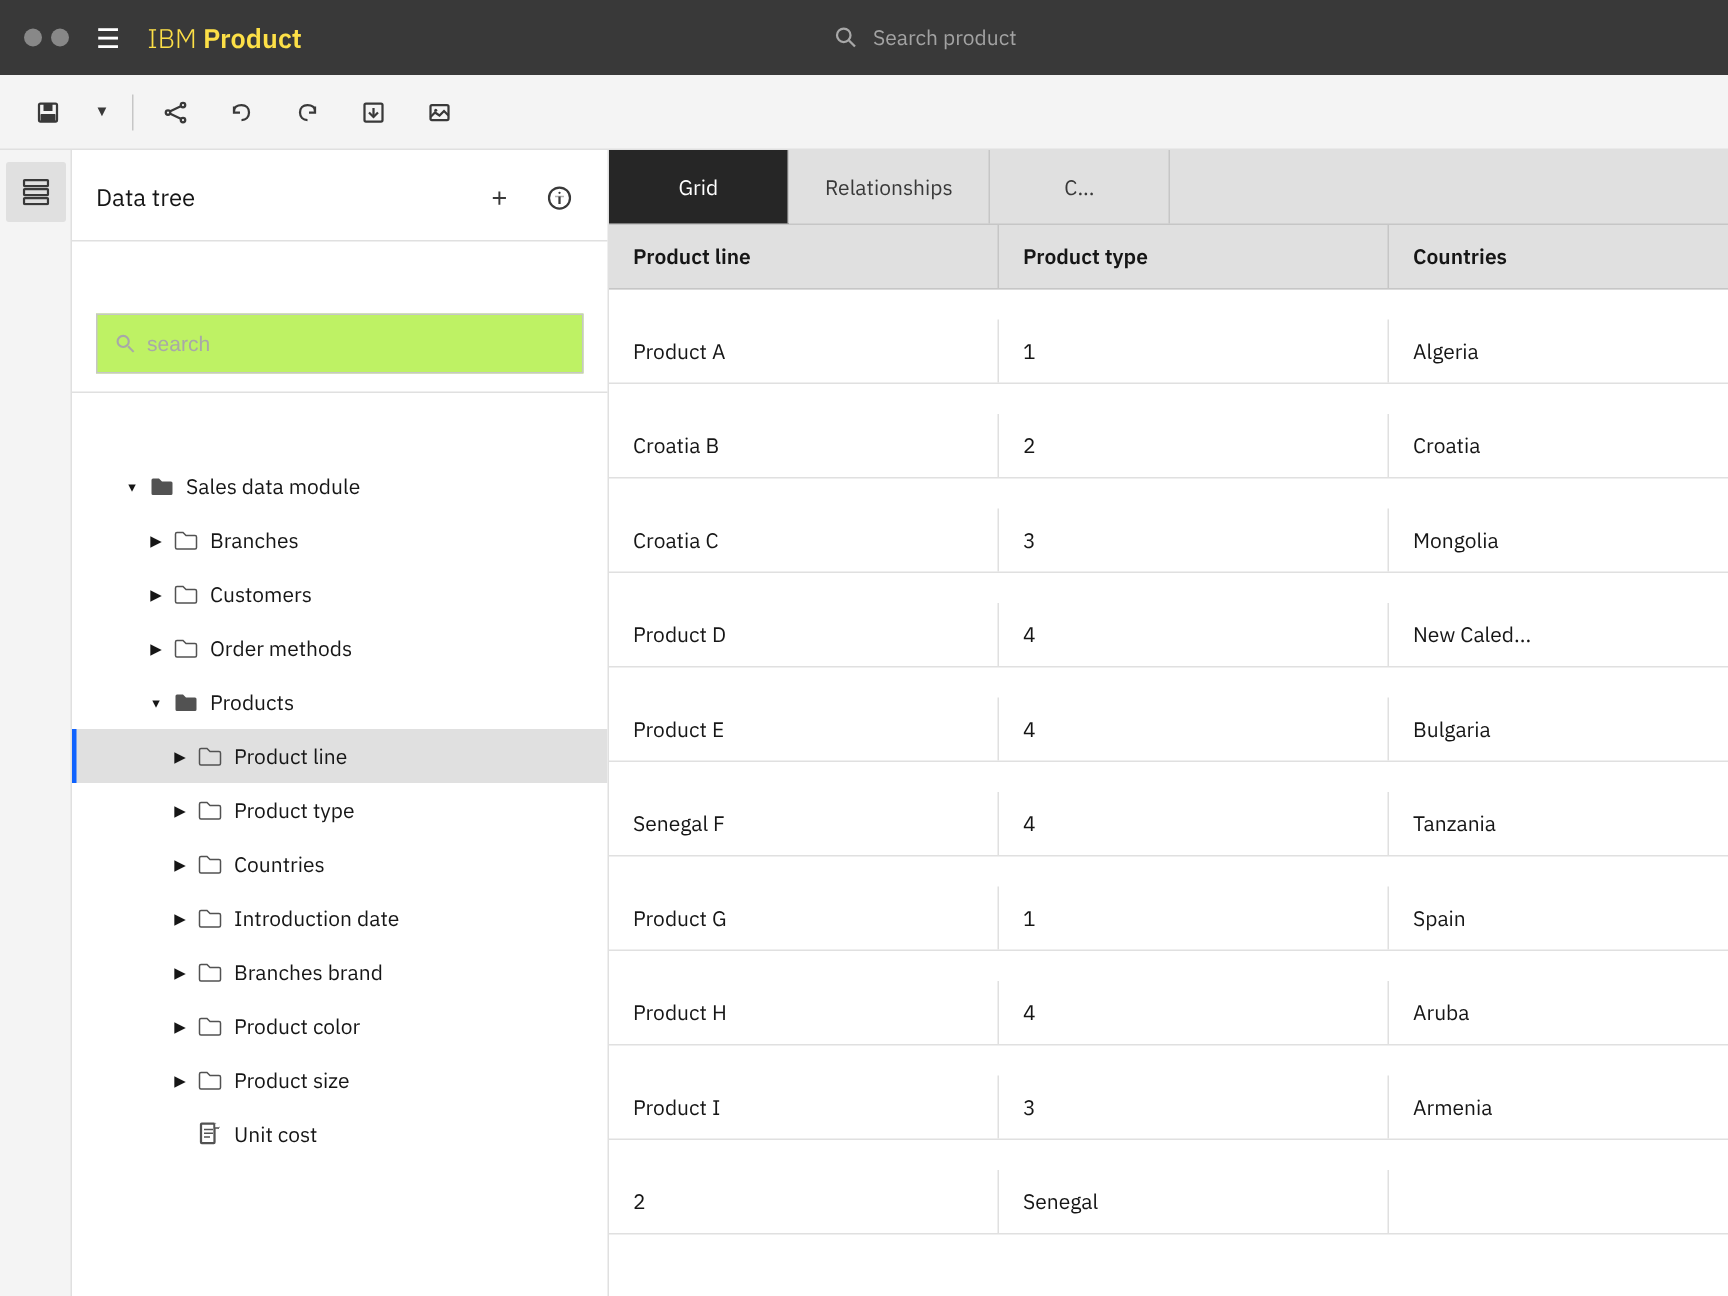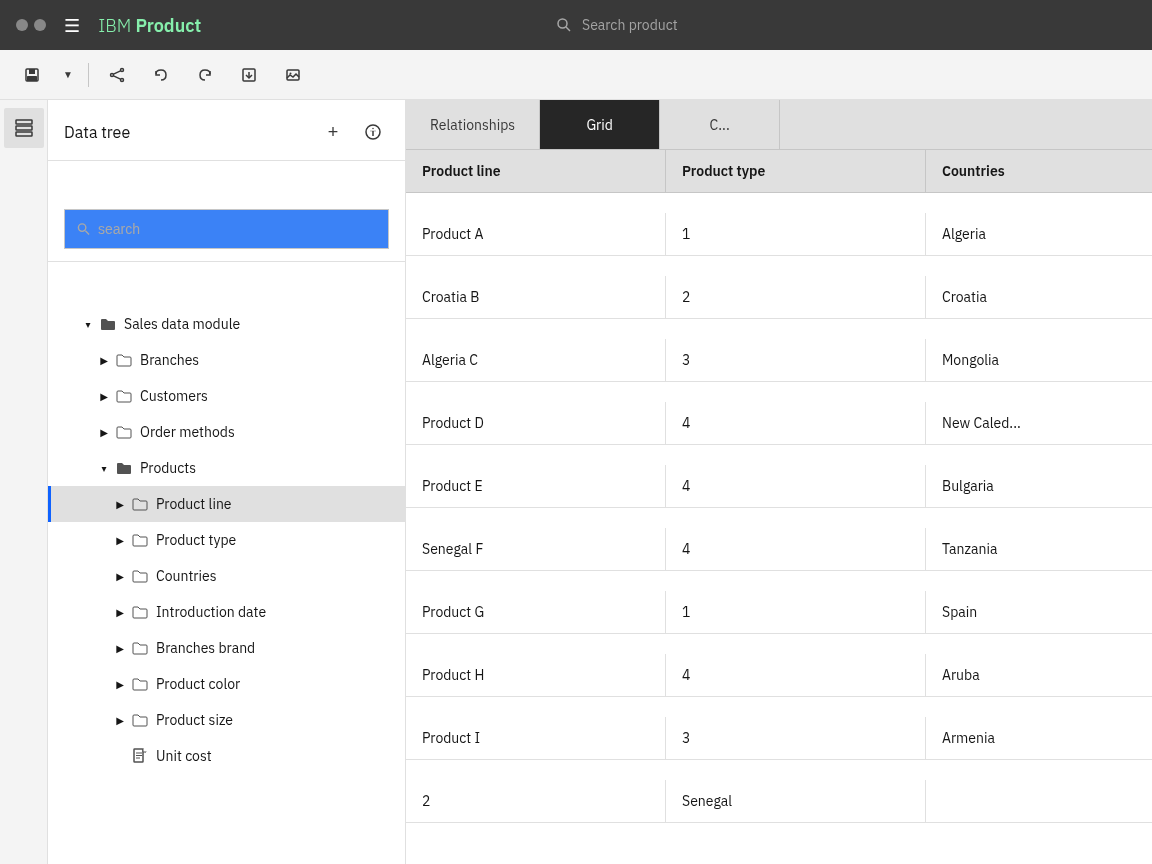--- a/index.html
+++ b/index.html
@@ -36,21 +36,21 @@
     }
 
     .hamburger-icon {
       color: white;
       font-size: 18px;
       cursor: pointer;
       margin-right: 8px;
     }
 
     .app-title {
-      color: #86efac;
+      color: #fde047;
       font-size: 18px;
       font-weight: 300;
     }
 
     .app-title strong {
       font-weight: 600;
     }
 
     .search-bar {
       margin-left: auto;
@@ -169,21 +169,21 @@
     .search-wrapper {
       padding: 12px 16px;
       border-bottom: 1px solid #e0e0e0;
     }
 
     .search-input-container {
       display: flex;
       align-items: center;
       gap: 8px;
       border: 1px solid #c6c6c6;
-      background: #3b82f6;
+      background: #bef264;
       padding: 8px 12px;
       height: 40px;
     }
 
     .search-input-container input {
       border: none;
       background: transparent;
       font-size: 14px;
       color: #161616;
       outline: none;
@@ -551,22 +551,22 @@
           </svg>
           <span>Unit cost</span>
         </div>
 
       </div>
     </div>
 
     <div class="content-area">
 
       <div class="tabs-bar">
+        <div class="tab active">Grid</div>
         <div class="tab">Relationships</div>
-        <div class="tab active">Grid</div>
         <div class="tab">C...</div>
       </div>
 
       <div class="data-grid">
         <div class="grid-header">
           <div class="grid-header-cell">Product line</div>
           <div class="grid-header-cell">Product type</div>
           <div class="grid-header-cell">Countries</div>
         </div>
 
@@ -574,21 +574,21 @@
           <div class="grid-cell">Product A</div>
           <div class="grid-cell">1</div>
           <div class="grid-cell">Algeria</div>
         </div>
         <div class="grid-row">
           <div class="grid-cell">Croatia B</div>
           <div class="grid-cell">2</div>
           <div class="grid-cell">Croatia</div>
         </div>
         <div class="grid-row">
-          <div class="grid-cell">Algeria C</div>
+          <div class="grid-cell">Croatia C</div>
           <div class="grid-cell">3</div>
           <div class="grid-cell">Mongolia</div>
         </div>
         <div class="grid-row">
           <div class="grid-cell">Product D</div>
           <div class="grid-cell">4</div>
           <div class="grid-cell">New Caled...</div>
         </div>
         <div class="grid-row">
           <div class="grid-cell">Product E</div>

